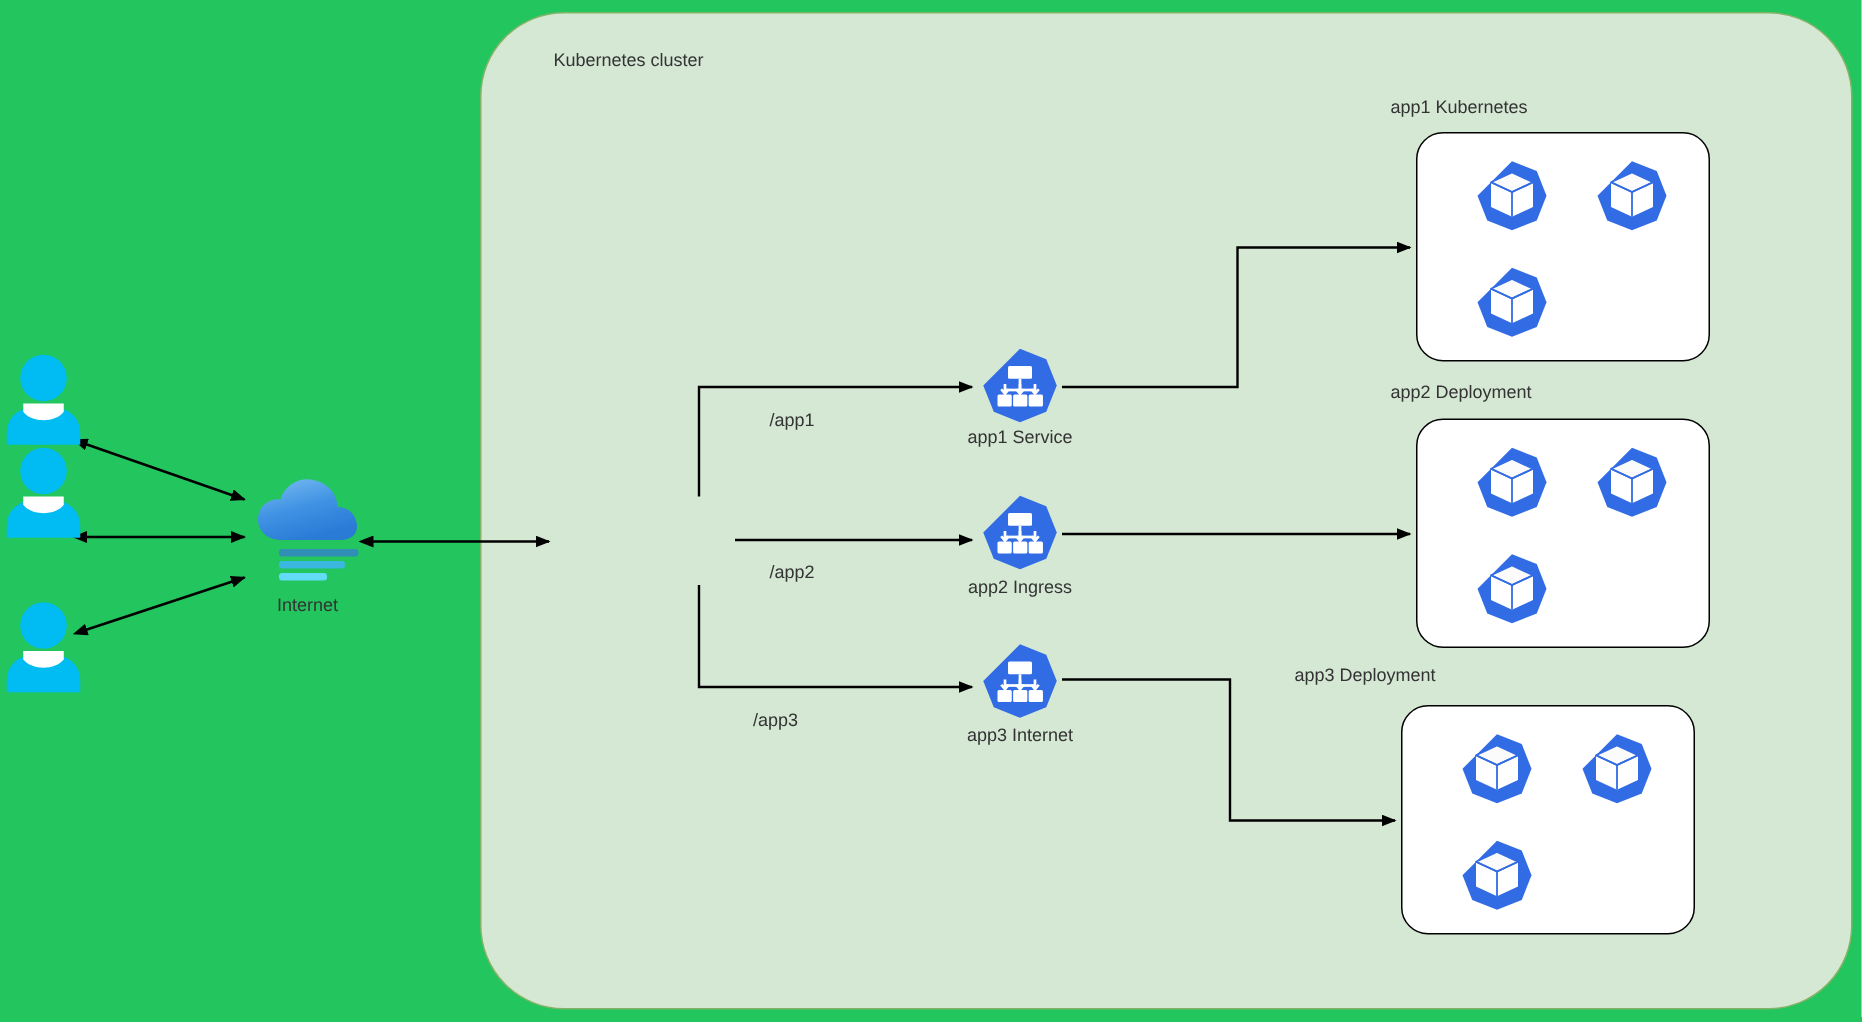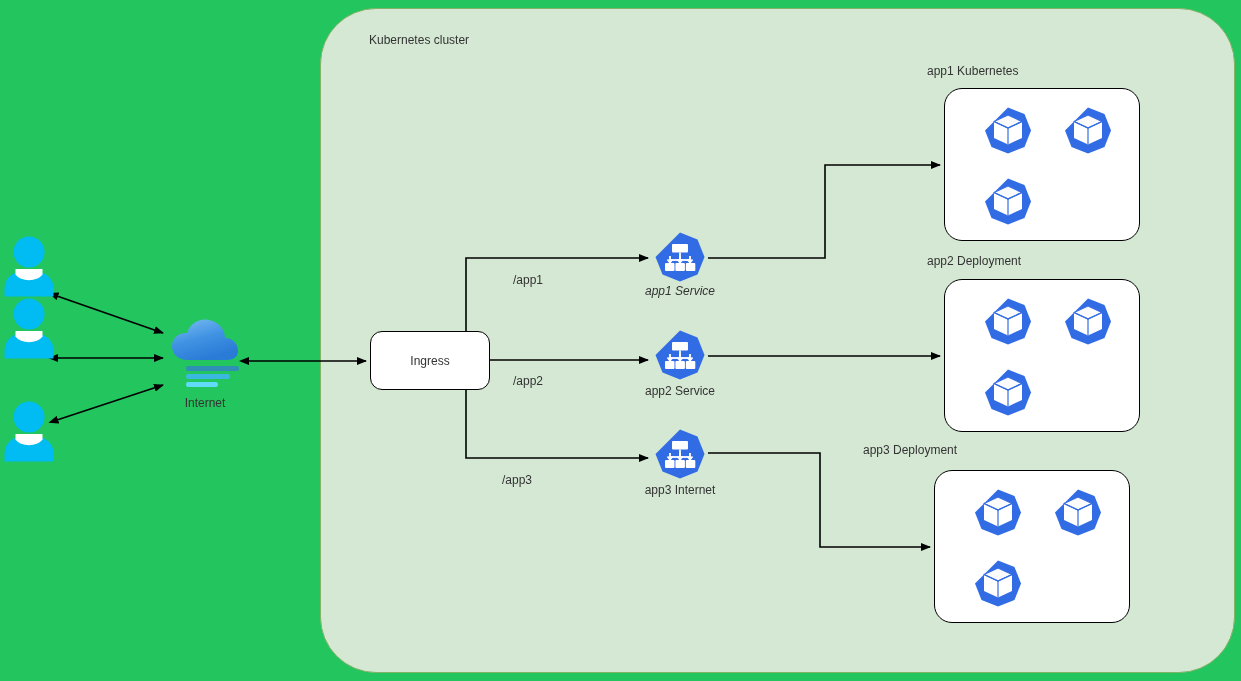--- a/index.html
+++ b/index.html
@@ -197,61 +197,58 @@
                C 49 4 55 12 55 20
                C 63 20 68 26 68 33
                C 68 39 63 42 57 42 Z" fill="url(#cloudGrad)"></path>
       <rect x="16" y="48" width="53" height="5" rx="2.2" fill="#2f8fb5"></rect>
       <rect x="16" y="56" width="44" height="5" rx="2.2" fill="#3ab8e0"></rect>
       <rect x="16" y="64" width="32" height="5" rx="2.2" fill="#62dbf7"></rect>
     </svg>
   </div>
   <div class="icon-caption" style="left:150px; top:396px; width:110px;">Internet</div>
 
-  <div class="ingress-box">
-    <span>Ingress</span>
-  </div>
 
   <div class="label" style="left:513px; top:262px;">/app1</div>
   <div class="label" style="left:513px; top:363px;">/app2</div>
   <div class="label" style="left:502px; top:462px;">/app3</div>
 
   <div class="icon-wrap" style="left:653px; top:231px;">
     <svg width="54" height="54" viewBox="0 0 54 54">
       <path d="M27 1.5 L44.5 8.5 L51.5 26 L44.5 43.5 L27 50.5 L9.5 43.5 L2.5 26 Z" fill="#326ce5"></path>
       <rect x="19" y="13" width="16" height="8.5" rx="1" fill="#ffffff"></rect>
       <rect x="12" y="32" width="9.5" height="8" rx="1" fill="#ffffff"></rect>
       <rect x="22.4" y="32" width="9.5" height="8" rx="1" fill="#ffffff"></rect>
       <rect x="32.8" y="32" width="9.5" height="8" rx="1" fill="#ffffff"></rect>
       <path d="M27 21.5 L27 29" stroke="#ffffff" stroke-width="1.8"></path>
       <path d="M27 29 L17 29" stroke="#ffffff" stroke-width="1.8"></path>
       <path d="M27 29 L37 29" stroke="#ffffff" stroke-width="1.8"></path>
       <path d="M17 25 L17 31.5 M14.5 28.5 L17 31.5 L19.5 28.5" stroke="#ffffff" stroke-width="1.8" fill="none"></path>
       <path d="M27 25 L27 31.5 M24.5 28.5 L27 31.5 L29.5 28.5" stroke="#ffffff" stroke-width="1.8" fill="none"></path>
       <path d="M37 25 L37 31.5 M34.5 28.5 L37 31.5 L39.5 28.5" stroke="#ffffff" stroke-width="1.8" fill="none"></path>
     </svg>
   </div>
-  <div class="icon-caption" style="left:600px; top:284px; width:160px;font-style:italic;">app1 Service</div>
+  <div class="icon-caption" style="left:600px; top:284px; width:160px;">app1 Service</div>
 
   <div class="icon-wrap" style="left:653px; top:329px;">
     <svg width="54" height="54" viewBox="0 0 54 54">
       <path d="M27 1.5 L44.5 8.5 L51.5 26 L44.5 43.5 L27 50.5 L9.5 43.5 L2.5 26 Z" fill="#326ce5"></path>
       <rect x="19" y="13" width="16" height="8.5" rx="1" fill="#ffffff"></rect>
       <rect x="12" y="32" width="9.5" height="8" rx="1" fill="#ffffff"></rect>
       <rect x="22.4" y="32" width="9.5" height="8" rx="1" fill="#ffffff"></rect>
       <rect x="32.8" y="32" width="9.5" height="8" rx="1" fill="#ffffff"></rect>
       <path d="M27 21.5 L27 29" stroke="#ffffff" stroke-width="1.8"></path>
       <path d="M27 29 L17 29" stroke="#ffffff" stroke-width="1.8"></path>
       <path d="M27 29 L37 29" stroke="#ffffff" stroke-width="1.8"></path>
       <path d="M17 25 L17 31.5 M14.5 28.5 L17 31.5 L19.5 28.5" stroke="#ffffff" stroke-width="1.8" fill="none"></path>
       <path d="M27 25 L27 31.5 M24.5 28.5 L27 31.5 L29.5 28.5" stroke="#ffffff" stroke-width="1.8" fill="none"></path>
       <path d="M37 25 L37 31.5 M34.5 28.5 L37 31.5 L39.5 28.5" stroke="#ffffff" stroke-width="1.8" fill="none"></path>
     </svg>
   </div>
-  <div class="icon-caption" style="left:600px; top:384px; width:160px;">app2 Service</div>
+  <div class="icon-caption" style="left:600px; top:384px; width:160px;">app2 Ingress</div>
 
   <div class="icon-wrap" style="left:653px; top:428px;">
     <svg width="54" height="54" viewBox="0 0 54 54">
       <path d="M27 1.5 L44.5 8.5 L51.5 26 L44.5 43.5 L27 50.5 L9.5 43.5 L2.5 26 Z" fill="#326ce5"></path>
       <rect x="19" y="13" width="16" height="8.5" rx="1" fill="#ffffff"></rect>
       <rect x="12" y="32" width="9.5" height="8" rx="1" fill="#ffffff"></rect>
       <rect x="22.4" y="32" width="9.5" height="8" rx="1" fill="#ffffff"></rect>
       <rect x="32.8" y="32" width="9.5" height="8" rx="1" fill="#ffffff"></rect>
       <path d="M27 21.5 L27 29" stroke="#ffffff" stroke-width="1.8"></path>
       <path d="M27 29 L17 29" stroke="#ffffff" stroke-width="1.8"></path>

